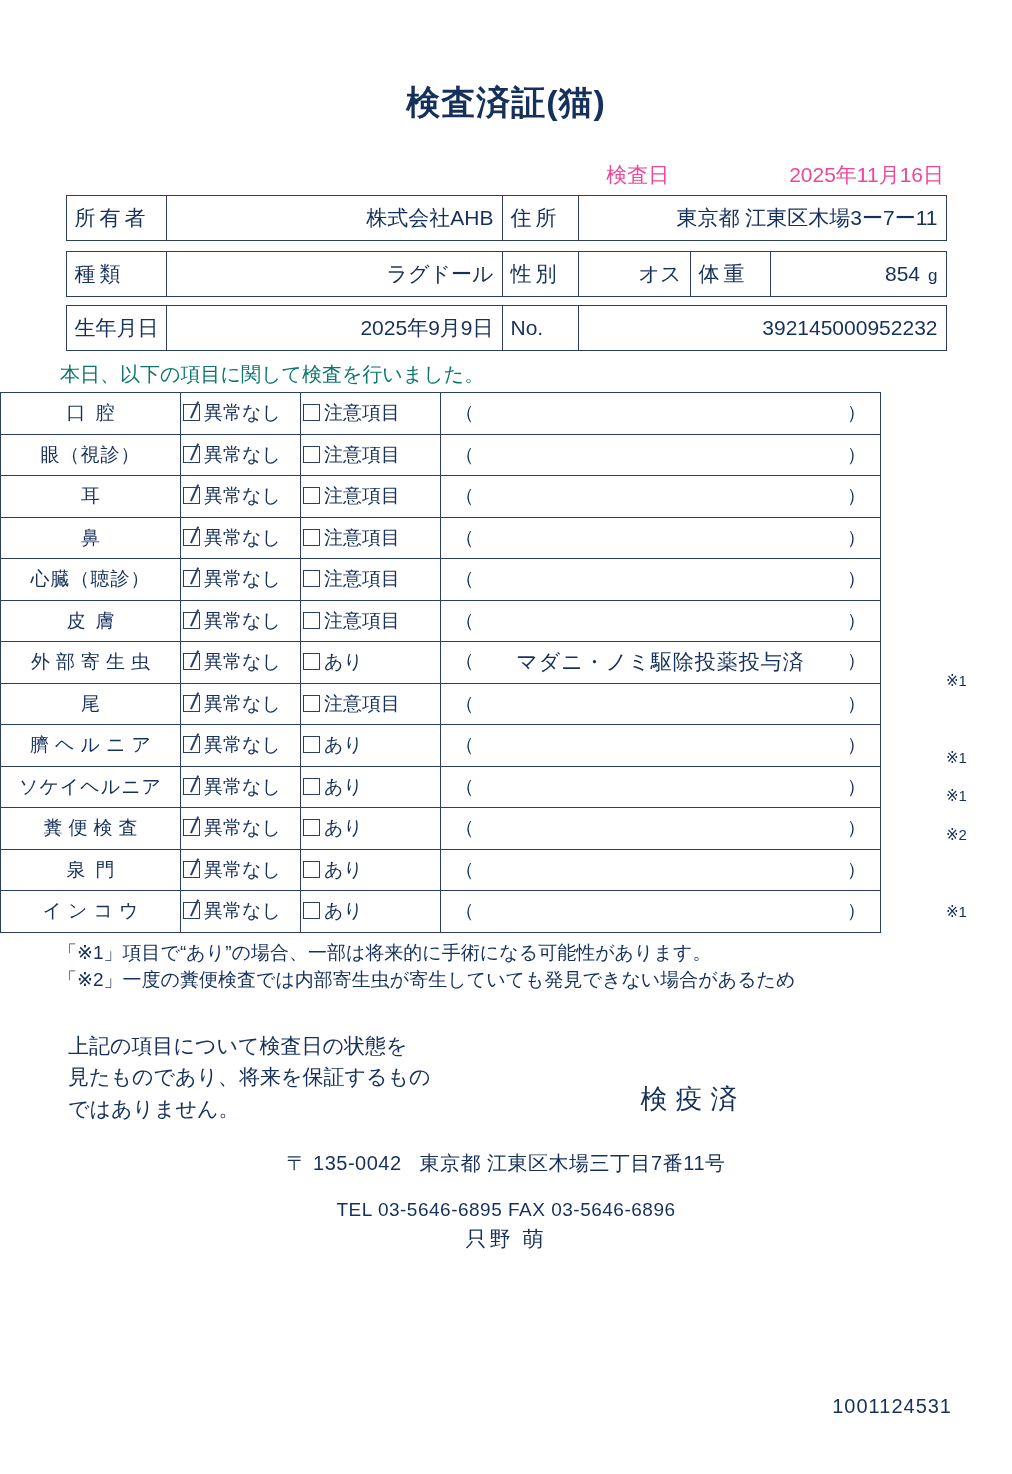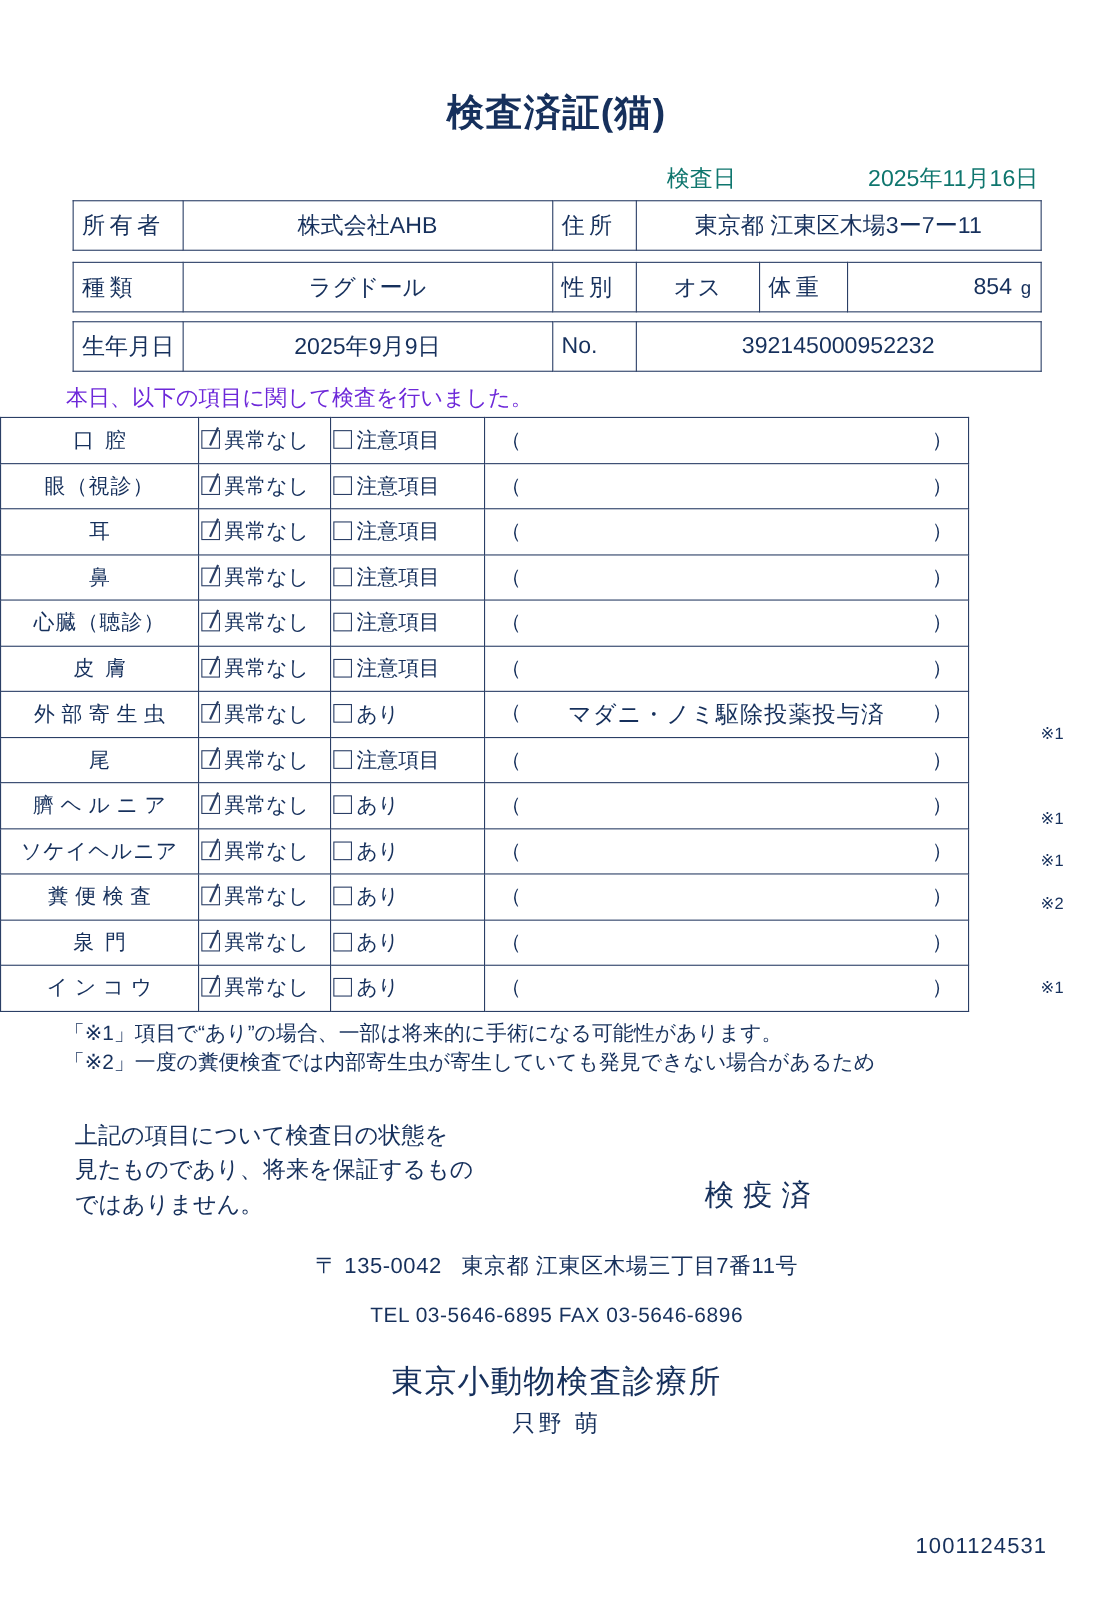--- a/index.html
+++ b/index.html
@@ -30,23 +30,23 @@
     letter-spacing: 1px;
     color: #16305c;
     margin-top: 80px;
   }
 
   
   .examdate-row {
     display: flex;
     justify-content: flex-end;
     align-items: baseline;
-    margin: 22px 68px 6px 0;
-    font-size: 21px;
-    color: #0f766e;
+    margin: 35px 68px 6px 0;
+    font-size: 21px;
+    color: #ec4899;
   }
   .examdate-label {
     margin-right: 120px;
   }
   .examdate-value {
     font-size: 21px;
   }
 
   
   .info-table {
@@ -63,30 +63,30 @@
     padding: 0 8px;
     vertical-align: middle;
   }
   .lbl {
     text-align: left;
     letter-spacing: 4px;
     white-space: nowrap;
     padding: 0 4px;
   }
   .lbl-nosp { letter-spacing: 0; }
-  .val { text-align: center; }
+  .val { text-align: right; }
   .val-right { text-align: right; }
   .unit { font-size: 17px; margin-left: 8px; }
   .spacer-row td { border: none; height: 8px; }
 
   
   .intro {
     margin: 10px 0 4px 60px;
     font-size: 20px;
-    color: #6d28d9;
+    color: #0f766e;
   }
 
   
   .check-table {
     margin: 0 auto;
     width: 880px;
     border-collapse: collapse;
     table-layout: fixed;
     position: relative;
   }
@@ -465,17 +465,16 @@
 見たものであり、将来を保証するもの
 ではありません。</div>
     <div class="stamp">検疫済</div>
   </div>
 
   <div class="addr">
     <span class="zip">〒 135-0042</span><span>東京都 江東区木場三丁目7番11号</span>
   </div>
 
   <div class="tel">TEL 03-5646-6895  FAX 03-5646-6896</div>
-  <div class="clinic">東京小動物検査診療所</div>
   <div class="doctor">只野 萌</div>
   <div class="serial">1001124531</div>
 
 </div>
 
 </body></html>

